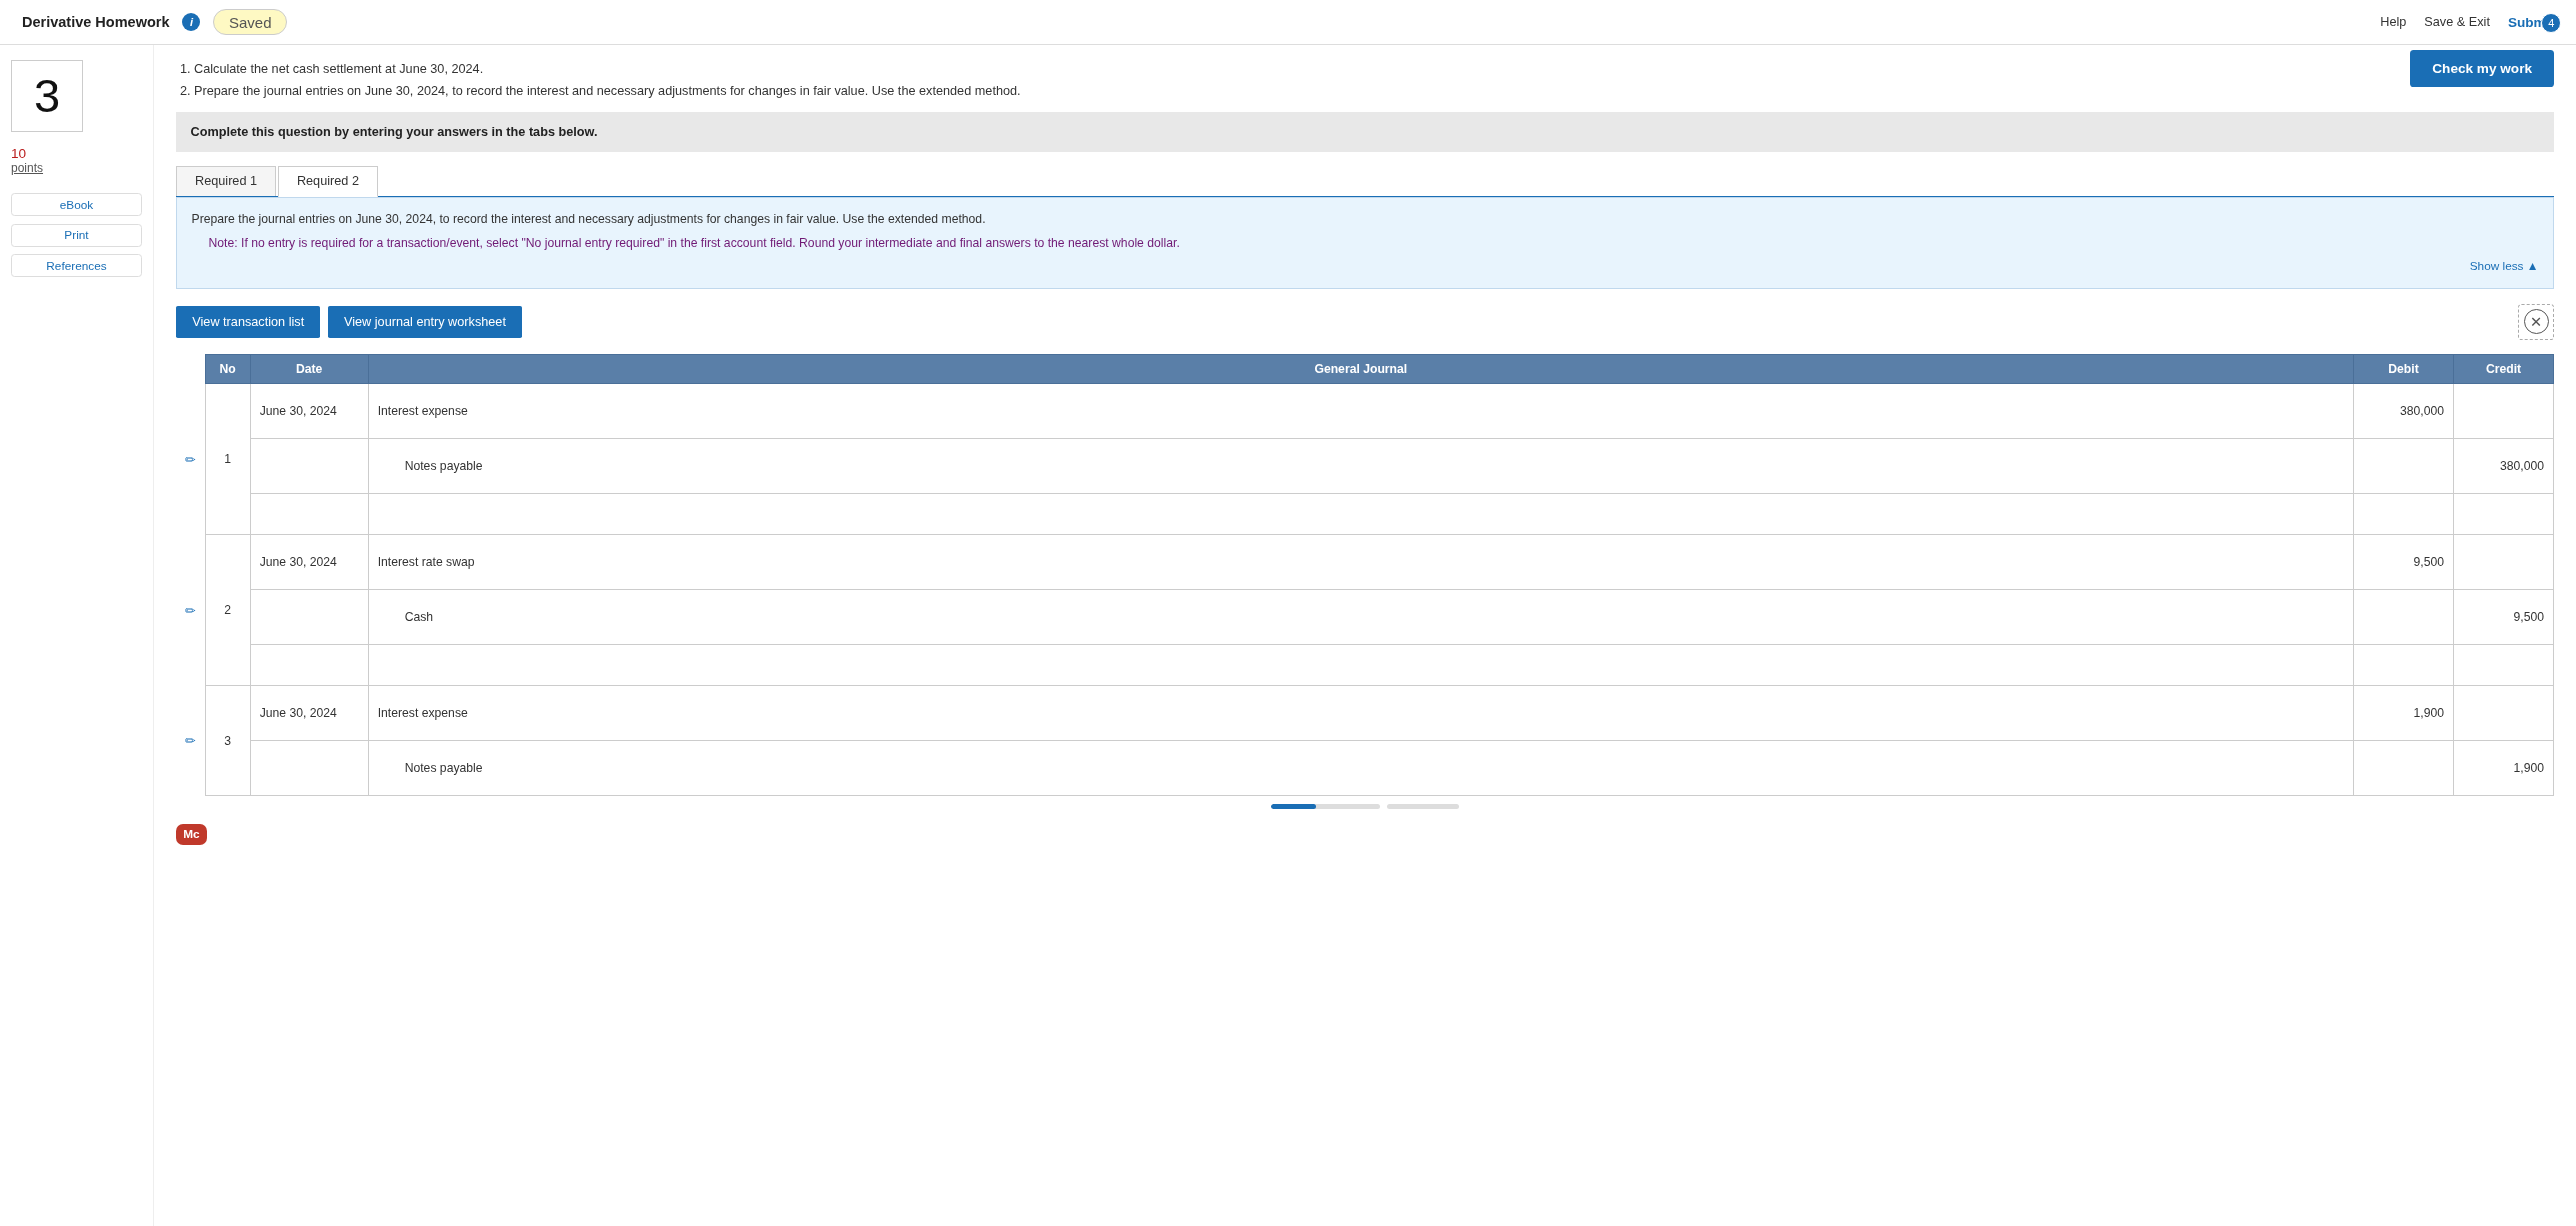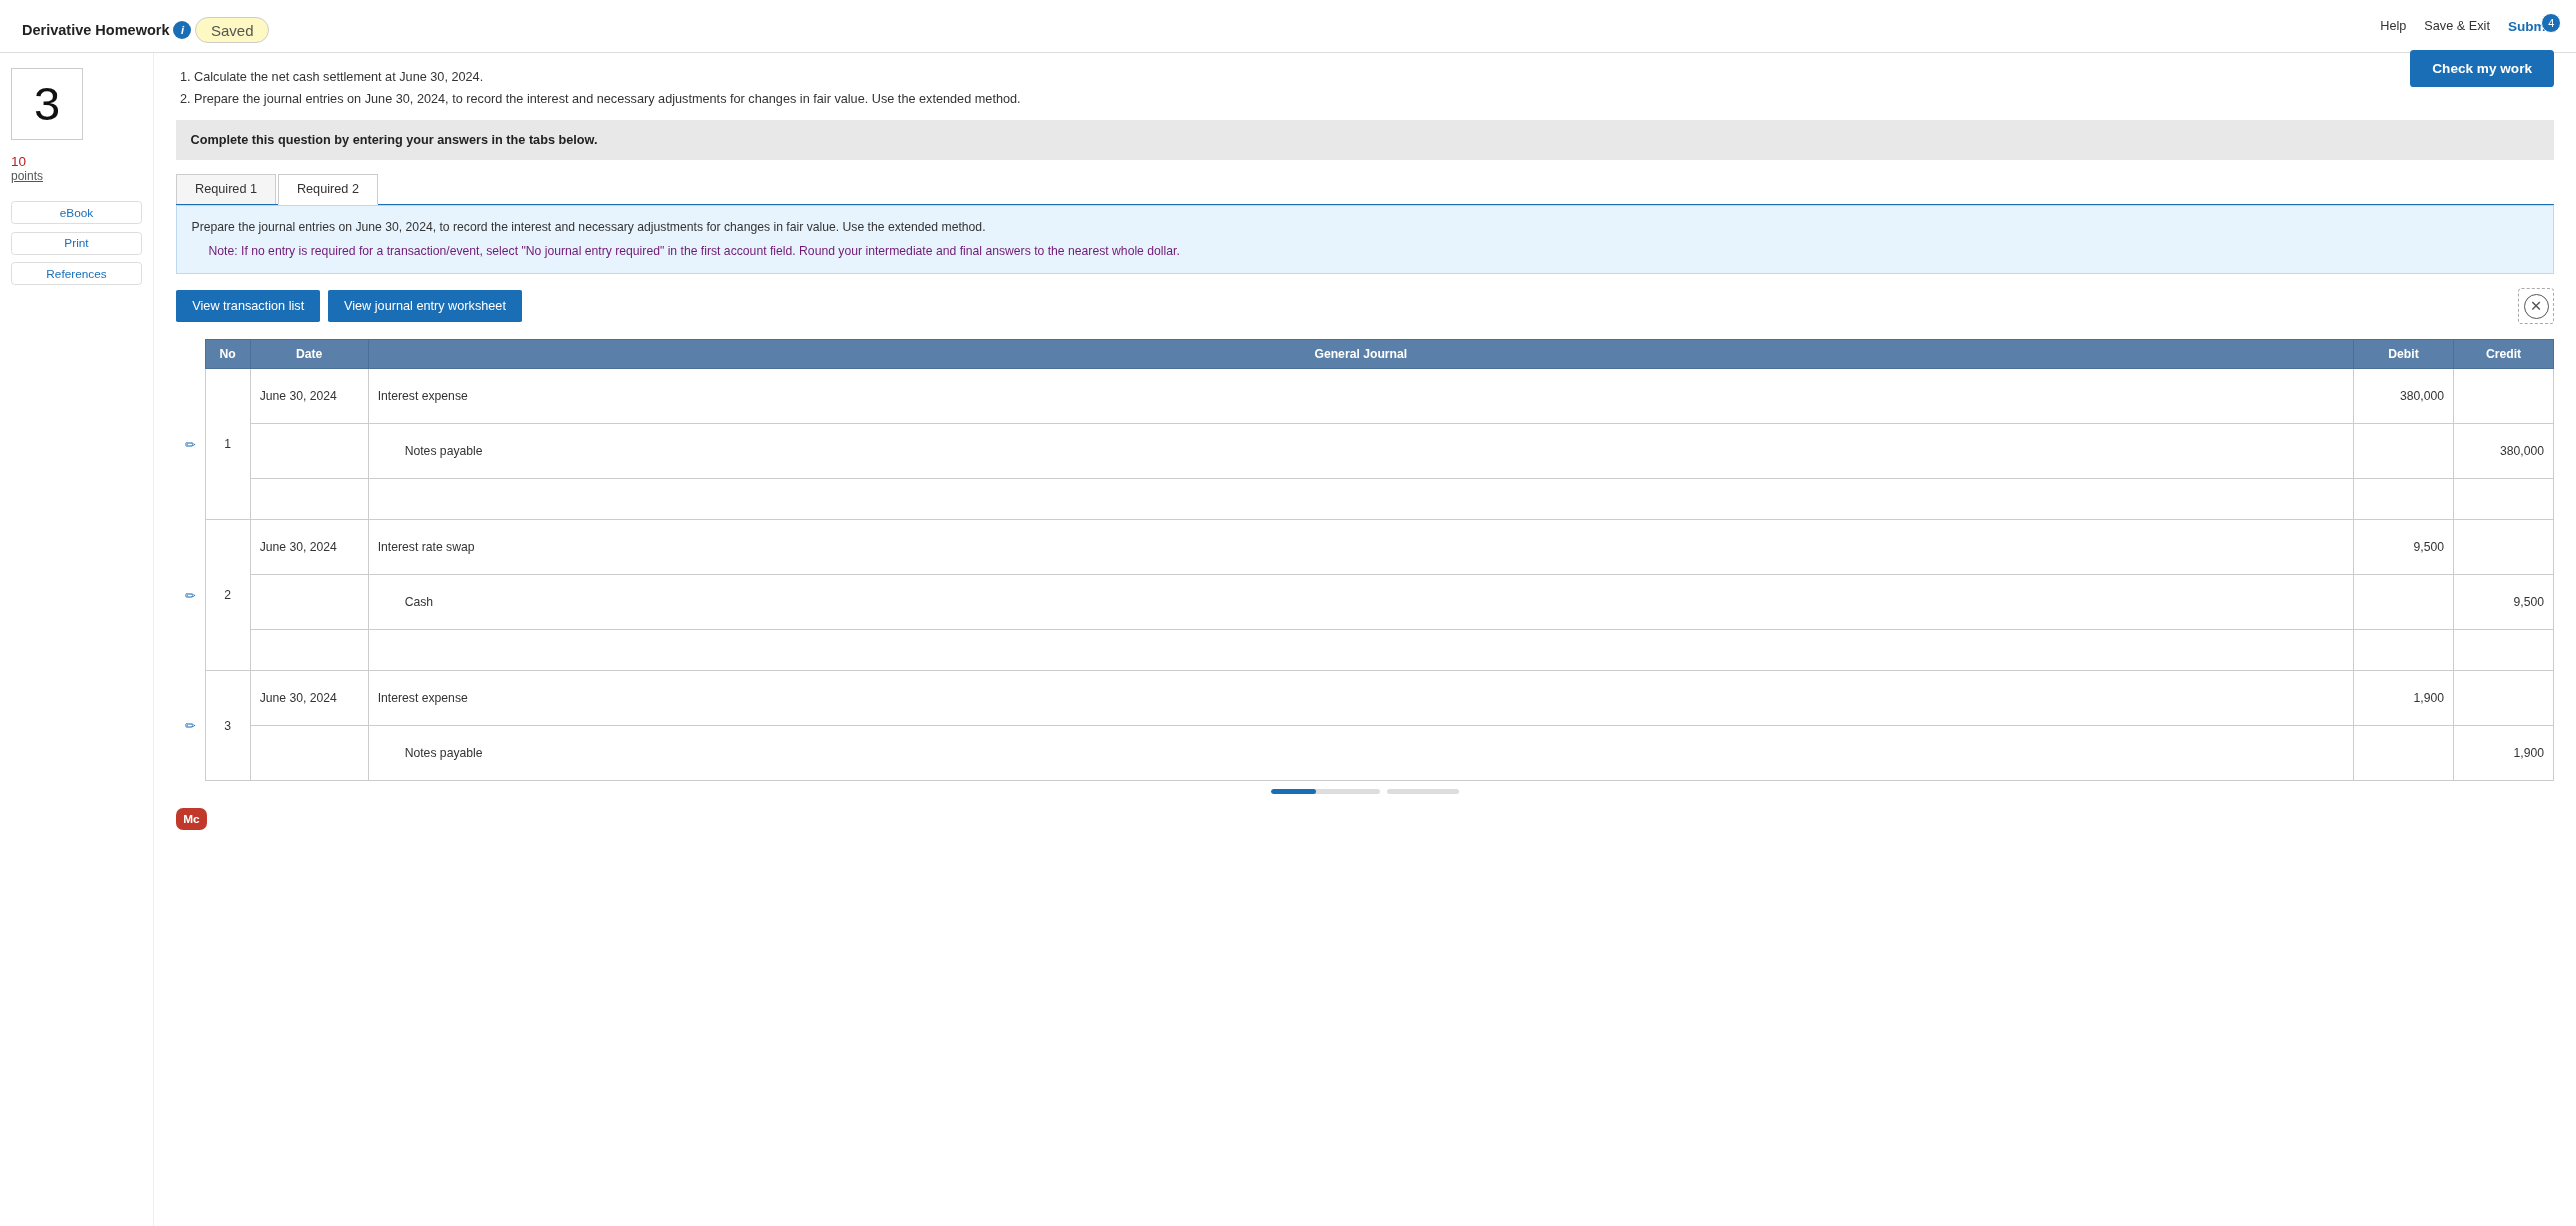--- a/index.html
+++ b/index.html
@@ -10,22 +10,21 @@
       display: flex;
       align-items: center;
       justify-content: space-between;
       padding: 9px 22px;
       border-bottom: 0.9px solid #ddd;
       background: #fff;
     }
     .top-header-left {
       display: flex;
       align-items: center;
-      gap: 4px;
-      margin-top: 8px;
+      gap: 13px;
     }
     .app-title {
       font-size: 14.5px;
       font-weight: 600;
       color: #222;
     }
     .info-icon {
       width: 18px; height: 18px;
       background: #1a6eb5;
       border-radius: 50%;
@@ -423,20 +422,23 @@
     </div>
 
     <div class="tabs-row">
       <div class="tab">Required 1</div>
       <div class="tab active">Required 2</div>
     </div>
 
     <div class="info-panel">
       <div>Prepare the journal entries on June 30, 2024, to record the interest and necessary adjustments for changes in fair value. Use the extended method.</div>
       <div class="note-red">Note: If no entry is required for a transaction/event, select "No journal entry required" in the first account field. Round your intermediate and final answers to the nearest whole dollar.</div>
+      <div class="show-less">
+        <span>Show less</span><span class="show-less-arrow"></span>
+      </div>
     </div>
 
     <div class="action-buttons-row">
       <button class="btn-primary">View transaction list</button>
       <button class="btn-primary">View journal entry worksheet</button>
       <div class="circle-x">
         <div class="circle-x-inner">✕</div>
       </div>
     </div>
 

